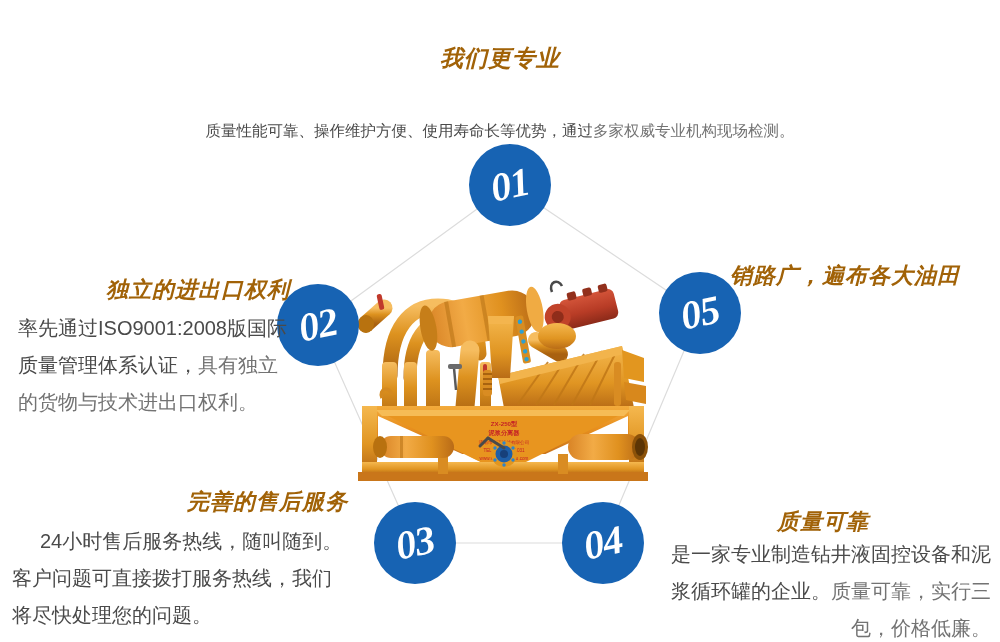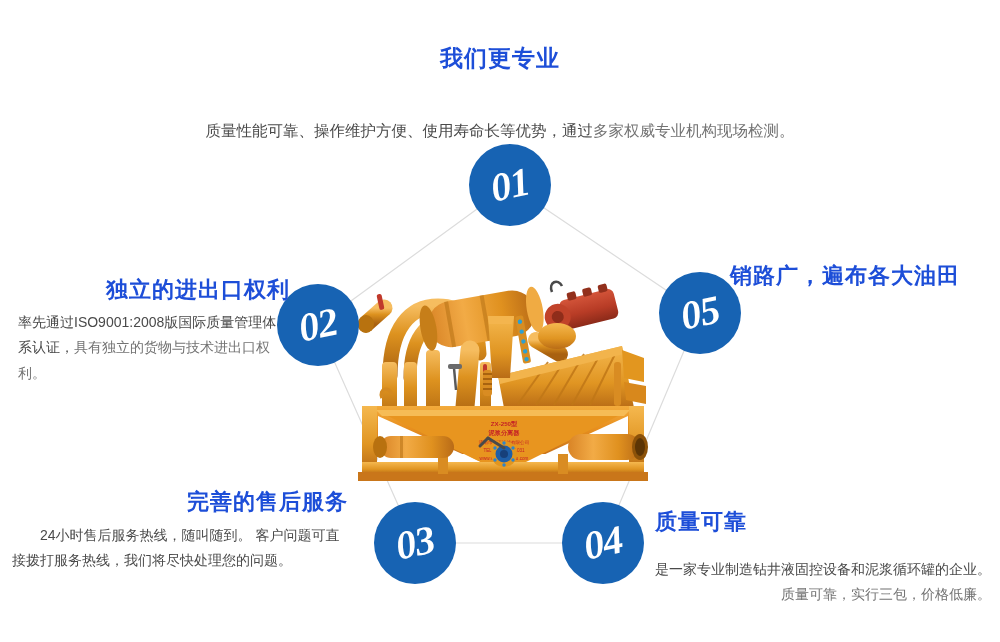--- a/index.html
+++ b/index.html
@@ -37,26 +37,26 @@
   }
   #c1{left:469px;top:144px;}
   #c2{left:277px;top:284px;}
   #c3{left:374px;top:502px;}
   #c4{left:562px;top:502px;}
   #c5{left:659px;top:272px;}
 
   
   .block{position:absolute;z-index:6;}
   .head{
-    color:#1d4ed8;font-size:22px;font-weight:700;
+    color:#a16207;font-size:22px;font-weight:700;
     line-height:1.25;letter-spacing:1px;
-    margin:0 0 6px 0;white-space:nowrap;
+    margin:0 0 6px 0;white-space:nowrap;font-style:italic;
   }
   .body{
-    color:#4a4a4a;font-size:14px;line-height:1.85;
+    color:#4a4a4a;font-size:20px;line-height:1.85;
     margin:0;
   }
   .hl{color:#737373;}
 
   
   #b1{left:150px;top:44px;width:700px;text-align:center;}
   #b1 .head{font-size:23px;margin-bottom:10px;}
   #b1 .body{font-size:15.5px;line-height:2.05;text-align:center;}
 
   
@@ -64,21 +64,21 @@
   #b2 .head{text-align:right;margin-bottom:6px;}
   #b2 .body{text-align:left;}
 
   
   #b3{left:12px;top:488px;width:336px;}
   #b3 .head{text-align:right;margin-bottom:7px;}
   #b3 .body{text-align:left;text-indent:28px;}
 
   
   #b4{left:655px;top:508px;width:336px;}
-  #b4 .head{text-align:left;margin-bottom:21px;}
+  #b4 .head{text-align:center;margin-bottom:0;}
   #b4 .body{text-align:right;}
 
   
   #b5{left:730px;top:262px;width:262px;}
   #b5 .head{text-align:left;margin-bottom:6px;}
   #b5 .body{text-align:left;}
 </style>
 </head>
 <body>
 

